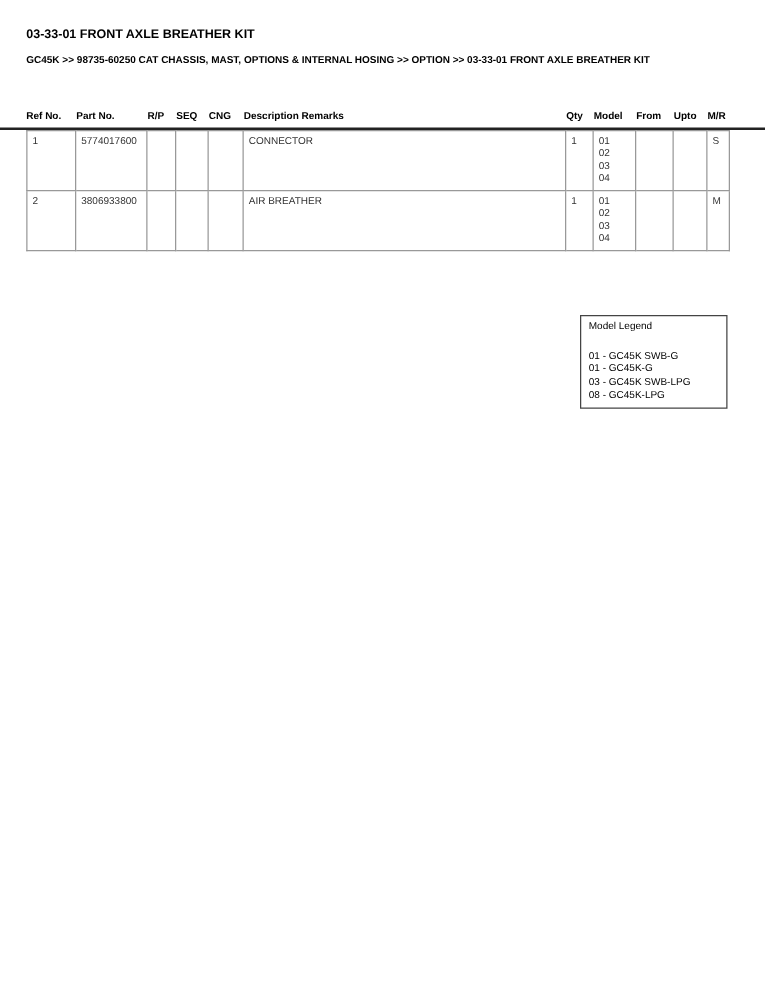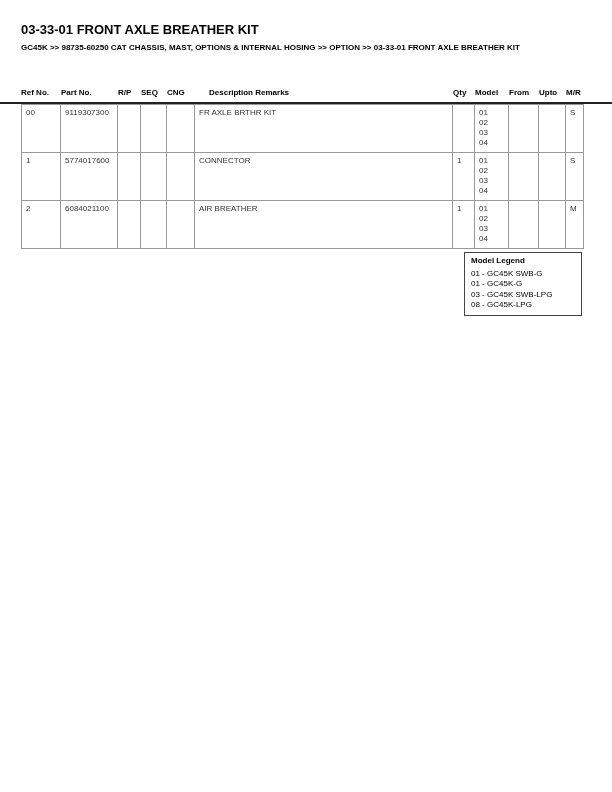--- a/index.html
+++ b/index.html
@@ -1,37 +1,37 @@
 <!DOCTYPE html>
 <html><head>
 <meta charset="utf-8">
 <style>
   html, body { margin:0; padding:0; background:#fff; }
   body { width:612px; height:792px; position:relative; font-family:"Liberation Sans", sans-serif; color:#000; overflow:hidden; }
-  .title { position:absolute; left:21px; top:22px; font-size:13px; font-weight:bold;text-align:center; }
+  .title { position:absolute; left:21px; top:22px; font-size:10px; font-weight:bold;text-align:center; }
   .crumb { position:absolute; left:21px; top:43px; font-size:8px; font-weight:bold; white-space:nowrap; }
   .hdr { position:absolute; top:88px; font-size:8px; font-weight:bold; white-space:nowrap; }
   .hrule { position:absolute; left:0; top:102px; width:612px; height:2px; background:#222; }
   table.parts { position:absolute; left:21px; top:104px; border-collapse:collapse; table-layout:fixed; font-size:8px; }
   table.parts td { border:1px solid #999; vertical-align:top; padding:3px 4px 0 4px; height:44px; line-height:10px; color:#333; }
   .legend { position:absolute; left:464px; top:252px; width:104px; border:1px solid #444; padding:3px 6px 4px 6px; font-size:8px; line-height:10.5px; }
-  .legend .lt { font-weight:bold; margin-bottom:2px; }
+  .legend .lt { font-weight:normal; margin-bottom:13px; }
 </style>
 </head>
 <body>
 
 <div class="title">03-33-01 FRONT AXLE BREATHER KIT</div>
 <div class="crumb">GC45K &gt;&gt; 98735-60250 CAT CHASSIS, MAST, OPTIONS &amp; INTERNAL HOSING &gt;&gt; OPTION &gt;&gt; 03-33-01 FRONT AXLE BREATHER KIT</div>
 
 <span class="hdr" style="left:21px">Ref No.</span>
 <span class="hdr" style="left:61px">Part No.</span>
 <span class="hdr" style="left:118px">R/P</span>
 <span class="hdr" style="left:141px">SEQ</span>
 <span class="hdr" style="left:167px">CNG</span>
-<span class="hdr" style="left:209px">Description Remarks</span>
+<span class="hdr" style="left:195px">Description Remarks</span>
 <span class="hdr" style="left:453px">Qty</span>
 <span class="hdr" style="left:475px">Model</span>
 <span class="hdr" style="left:509px">From</span>
 <span class="hdr" style="left:539px">Upto</span>
 <span class="hdr" style="left:566px">M/R</span>
 
 <div class="hrule"></div>
 
 <table class="parts">
   <colgroup>
@@ -42,58 +42,40 @@
       <col style="width:28px">
       <col style="width:258px">
       <col style="width:22px">
       <col style="width:34px">
       <col style="width:30px">
       <col style="width:27px">
       <col style="width:18px">
   </colgroup>
   <tbody>
     <tr>
-      <td>00</td>
-      <td>9119307300</td>
-      <td></td>
-      <td></td>
-      <td></td>
-      <td>FR AXLE BRTHR KIT</td>
-      <td></td>
-      <td>
-          <div>01</div>
-          <div>02</div>
-          <div>03</div>
-          <div>04</div>
-        </td>
-      <td></td>
-      <td></td>
-      <td>S</td>
-    </tr>
-    <tr>
       <td>1</td>
       <td>5774017600</td>
       <td></td>
       <td></td>
       <td></td>
       <td>CONNECTOR</td>
       <td>1</td>
       <td>
           <div>01</div>
           <div>02</div>
           <div>03</div>
           <div>04</div>
         </td>
       <td></td>
       <td></td>
       <td>S</td>
     </tr>
     <tr>
       <td>2</td>
-      <td>6084021100</td>
+      <td>3806933800</td>
       <td></td>
       <td></td>
       <td></td>
       <td>AIR BREATHER</td>
       <td>1</td>
       <td>
           <div>01</div>
           <div>02</div>
           <div>03</div>
           <div>04</div>

